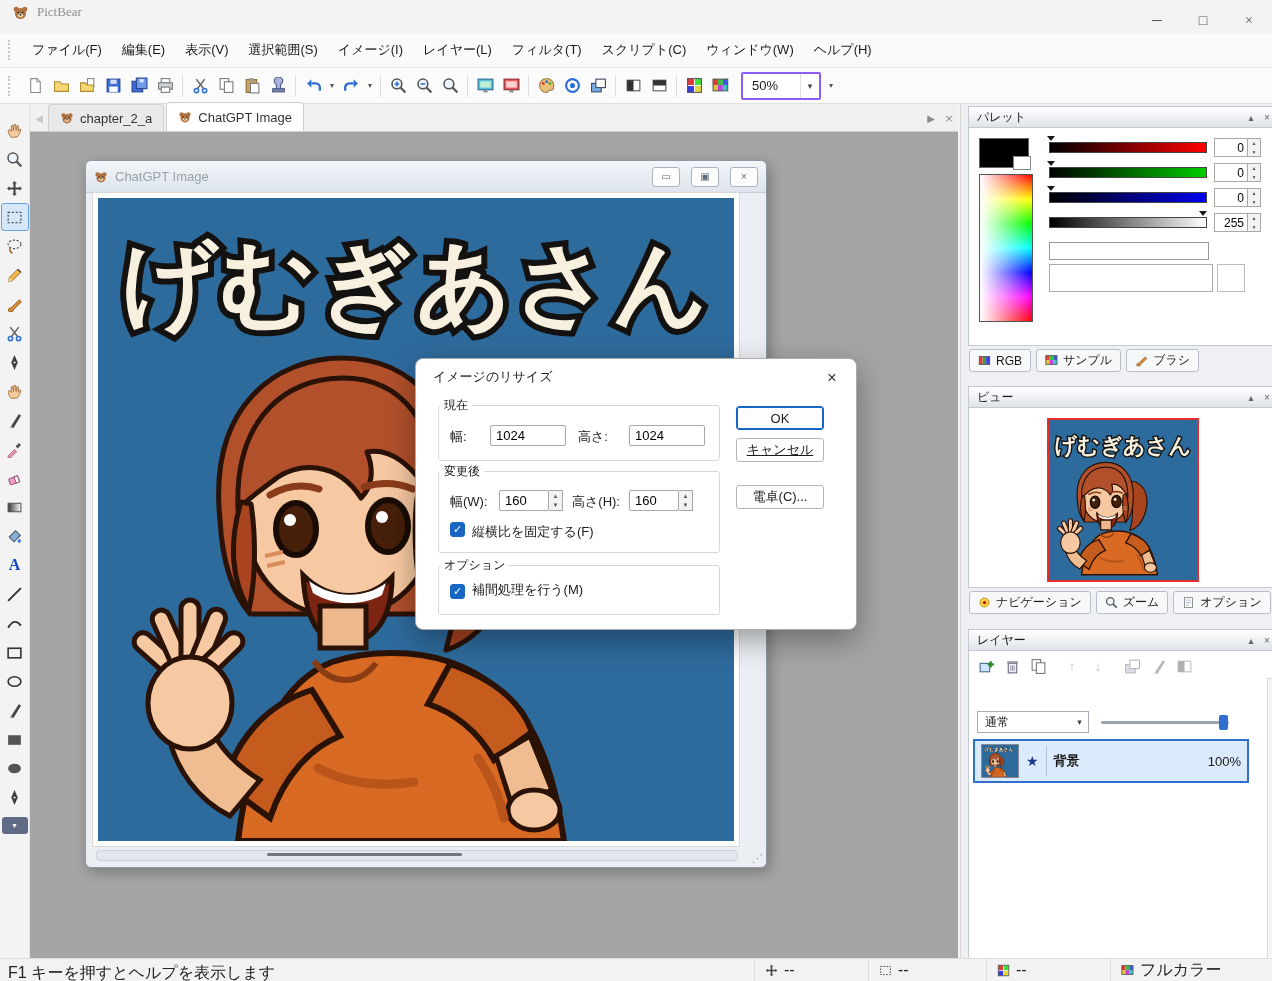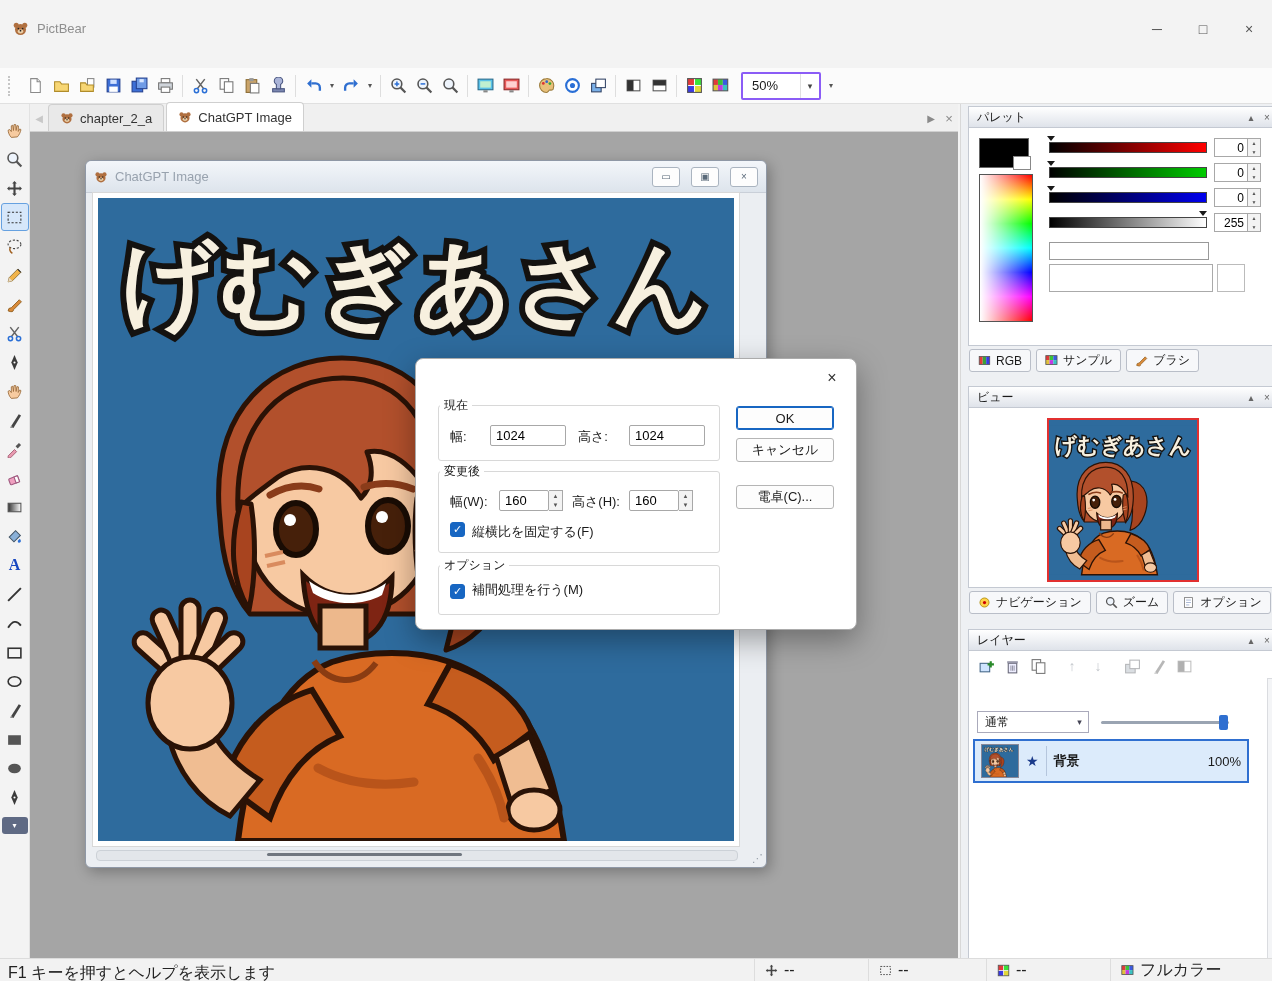--- a/index.html
+++ b/index.html
@@ -5,21 +5,21 @@
   html,body{margin:0;padding:0;background:#555;}
   .app{position:relative;width:1272px;height:981px;background:#f3f3f3;overflow:hidden;
        font-family:"Liberation Sans","DejaVu Sans",sans-serif;font-size:13px;color:#1a1a1a;}
   .abs{position:absolute;}
   .flex{display:flex;align-items:center;}
   svg.ic{width:17px;height:17px;display:block;}
   svg.ic14{width:14px;height:14px;display:block;}
   svg.ic13{width:13px;height:13px;display:block;}
   .dis{opacity:.38;filter:grayscale(.8);}
   
-  .titlebar{position:absolute;top:12px;left:0;width:100%;height:33px;background:#f3f3f3;display:flex;align-items:center;}
+  .titlebar{position:absolute;top:4px;left:0;width:100%;height:33px;background:#f3f3f3;display:flex;align-items:flex-start;font-family:Liberation Serif, serif;}
   .titlebar .t{color:#8f8f8f;margin-left:8px;font-size:13px;}
   .wbtn{width:46px;height:33px;display:flex;align-items:center;justify-content:center;color:#555;font-size:14px;}
   
   .menubar{position:absolute;top:33px;left:0;width:100%;height:35px;background:#fafafa;border-bottom:1px solid #e8e8e8;display:flex;align-items:center;padding-left:6px;box-sizing:border-box;}
   .grip{width:4px;height:20px;border-left:2px dotted #c6c6c6;margin:0 8px 0 2px;}
   .mitem{padding:6px 10px;font-size:13px;border-radius:3px;}
   
   .toolbar{position:absolute;top:68px;left:0;width:100%;height:36px;background:#fbfbfb;border-bottom:1px solid #e0e0e0;display:flex;align-items:center;padding-left:6px;box-sizing:border-box;}
   .tb{width:26px;height:26px;display:flex;align-items:center;justify-content:center;border-radius:3px;}
   .tbn{width:12px;height:26px;display:flex;align-items:center;justify-content:center;font-size:8px;color:#555;}
@@ -50,21 +50,21 @@
   .dialog{position:absolute;left:385px;top:226px;width:440px;height:270px;background:#fff;border:1px solid #ababab;border-radius:8px;box-shadow:0 10px 30px rgba(0,0,0,.35);}
   .dlghd{height:36px;display:flex;align-items:center;padding-left:17px;font-size:13px;}
   .dlgx{position:absolute;right:12px;top:8px;width:24px;height:22px;display:flex;align-items:center;justify-content:center;font-size:16px;color:#333;}
   .gb{position:absolute;border:1px solid #d8d8d8;border-radius:3px;}
   .gleg{position:absolute;top:-9px;left:1px;background:#fff;padding:0 4px;font-size:12px;}
   .lbl{position:absolute;font-size:13px;}
   .txt{position:absolute;height:21px;border:1px solid #a8a8a8;background:#fff;font-family:"Liberation Sans","DejaVu Sans",sans-serif;font-size:13px;padding:0 5px;box-sizing:border-box;border-radius:2px;}
   .spin{position:absolute;width:14px;height:21px;border:1px solid #a8a8a8;border-left:none;background:#f3f3f3;box-sizing:border-box;display:flex;flex-direction:column;}
   .spin span{flex:1;display:flex;align-items:center;justify-content:center;font-size:6px;color:#555;}
   .chk{position:absolute;width:15px;height:15px;background:#1766c2;border:1px solid #1766c2;border-radius:3px;color:#fff;font-size:11px;display:flex;align-items:center;justify-content:center;box-sizing:border-box;}
-  .dbtn{position:absolute;width:98px;height:24px;background:#fdfdfd;border:1px solid #b5b5b5;border-radius:3px;font-size:13px;display:flex;align-items:center;justify-content:center;box-sizing:border-box;}
+  .dbtn{position:absolute;width:88px;height:24px;background:#fdfdfd;border:1px solid #b5b5b5;border-radius:3px;font-size:13px;display:flex;align-items:center;justify-content:center;box-sizing:border-box;}
   .dbtn.default{border:1px solid #1766c2;box-shadow:inset 0 0 0 1px #1766c2;}
   
   .right{position:absolute;top:104px;left:960px;width:312px;height:854px;background:#eef0f3;border-left:1px solid #d8d8d8;box-sizing:border-box;}
   .panel{position:absolute;left:7px;width:316px;}
   .phd{height:22px;background:linear-gradient(#ffffff,#dfe3ea);border:1px solid #c4c9d2;display:flex;align-items:center;padding:0 8px;font-size:12px;box-sizing:border-box;}
   .phd .sp{flex:1;}
   .pbtn{width:16px;height:16px;display:flex;align-items:center;justify-content:center;color:#666;font-size:10px;}
   .pbody{position:relative;background:#fff;border:1px solid #c4c9d2;border-top:none;box-sizing:border-box;}
   .ptabs{display:flex;gap:5px;padding:3px 1px;}
   .ptab{height:23px;border:1px solid #b9bec8;background:#f7f8fa;border-radius:3px;display:flex;align-items:center;gap:5px;padding:0 8px;font-size:12px;box-sizing:border-box;}
@@ -315,20 +315,33 @@
     <svg class="ic" style="margin-left:12px">
         <use href="#i-bear"></use>
       </svg>
     <span class="t">PictBear</span>
     <span style="flex:1"></span>
     <span class="wbtn">─</span>
     <span class="wbtn">□</span>
     <span class="wbtn">×</span>
   </div>
 
+  <div class="menubar">
+    <span class="grip"></span>
+    <span class="mitem">ファイル(F)</span>
+    <span class="mitem">編集(E)</span>
+    <span class="mitem">表示(V)</span>
+    <span class="mitem">選択範囲(S)</span>
+    <span class="mitem">イメージ(I)</span>
+    <span class="mitem">レイヤー(L)</span>
+    <span class="mitem">フィルタ(T)</span>
+    <span class="mitem">スクリプト(C)</span>
+    <span class="mitem">ウィンドウ(W)</span>
+    <span class="mitem">ヘルプ(H)</span>
+  </div>
 
   <div class="toolbar">
     <span class="grip"></span>
     <span class="tb">
         <svg class="ic">
           <use href="#i-doc"></use>
         </svg>
       </span>
     <span class="tb">
         <svg class="ic">
@@ -660,20 +673,23 @@
           </g>
         </svg>
       </div>
       <div class="hscroll">
         <div class="hthumb"></div>
       </div>
       <span class="wgrip">⋰</span>
     </div>
 
     <div class="dialog">
+      <div class="dlghd">
+        <span>イメージのリサイズ</span>
+      </div>
       <span class="dlgx">×</span>
 
       <div class="gb" style="left:22px;top:46px;width:280px;height:54px;">
         <span class="gleg">現在</span>
         <span class="lbl" style="left:11px;top:22px;">幅:</span>
         <input class="txt" style="left: 51px; top: 19px; width: 76px;" readonly="" value="1024">
         <span class="lbl" style="left:139px;top:22px;">高さ:</span>
         <input class="txt" style="left: 190px; top: 19px; width: 76px;" readonly="" value="1024">
       </div>
 
@@ -695,21 +711,21 @@
         <span class="lbl" style="left:33px;top:51px;">縦横比を固定する(F)</span>
       </div>
 
       <div class="gb" style="left:22px;top:206px;width:280px;height:48px;">
         <span class="gleg">オプション</span>
         <span class="chk" style="left:11px;top:18px;">✓</span>
         <span class="lbl" style="left:33px;top:15px;">補間処理を行う(M)</span>
       </div>
 
       <span class="dbtn default" style="left:320px;top:47px;">OK</span>
-      <span class="dbtn" style="left:320px;top:79px;">キャンセル</span>
+      <span class="dbtn" style="left:320px;top:79px;text-decoration:underline;">キャンセル</span>
       <span class="dbtn" style="left:320px;top:126px;">電卓(C)...</span>
     </div>
   </div>
 
   <div class="right">
 
     <div class="panel" style="top:2px;">
       <div class="phd">
         <span>パレット</span>
         <span class="sp"></span>

